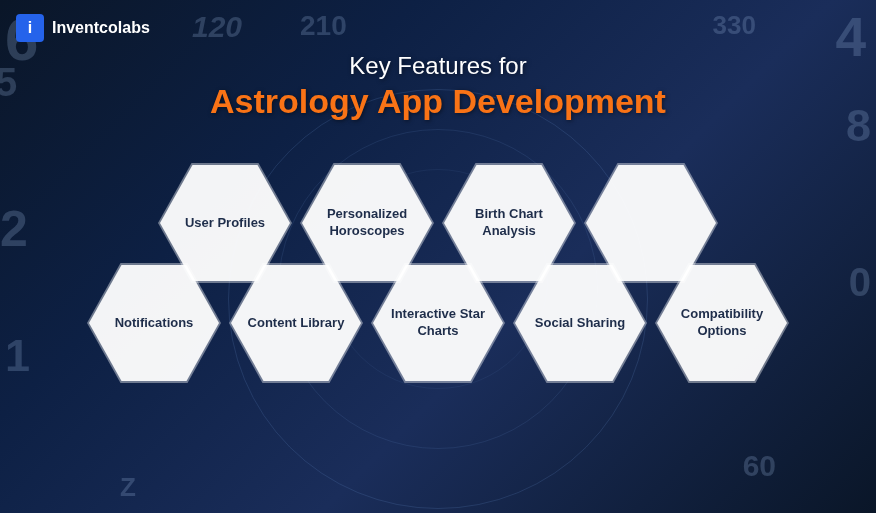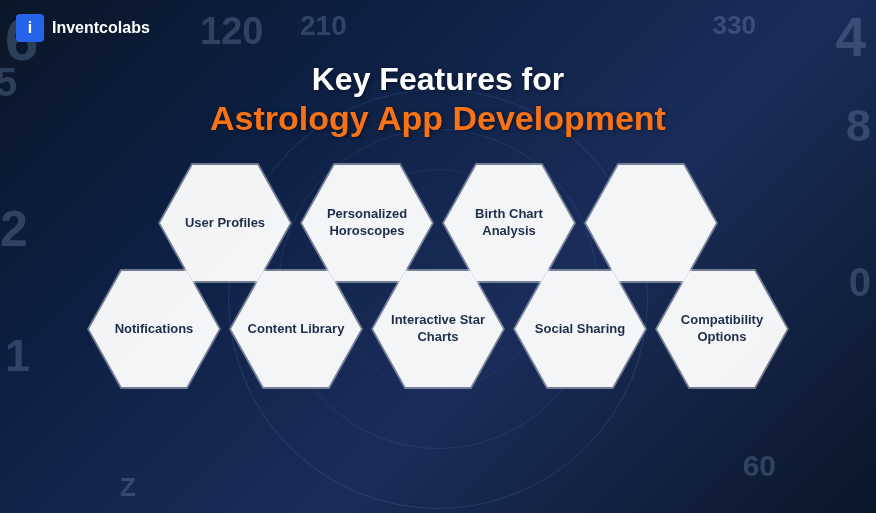--- a/index.html
+++ b/index.html
@@ -81,44 +81,43 @@
 
     
     .header {
       position: absolute;
       top: 52px;
       left: 0; right: 0;
       text-align: center;
     }
     .header-title-white {
       color: #ffffff;
-      font-size: 32px;
-      font-weight: 700;
+      font-size: 24px;
+      font-weight: 400;
       line-height: 1.2;
       text-shadow: 1px 1px 4px rgba(0,0,0,0.5);
-      margin-top: 8px;
     }
     .header-title-orange {
       color: #f97316;
       font-size: 34px;
       font-weight: 800;
       line-height: 1.2;
       text-shadow: 1px 1px 4px rgba(0,0,0,0.5);
     }
 
     
     .features-grid {
       position: absolute;
       bottom: 0;
       left: 0; right: 0;
       top: 165px;
       display: flex;
       flex-direction: column;
       align-items: flex-start;
-      gap: 6px;
+      gap: 0px;
       padding: 0 30px;
     }
 
     .row {
       display: flex;
       justify-content: center;
       gap: 12px;
       width: 100%;
     }
 
@@ -173,21 +172,21 @@
   <div class="zodiac-circle zodiac-circle-2"></div>
   <div class="zodiac-circle zodiac-circle-3"></div>
 
   <div class="deco-number" style="top:5px;left:5px;font-size:60px;">6</div>
   <div class="deco-number" style="top:60px;left:-5px;font-size:40px;">5</div>
   <div class="deco-number" style="top:200px;left:0px;font-size:50px;">2</div>
   <div class="deco-number" style="top:330px;left:5px;font-size:45px;">1</div>
   <div class="deco-number" style="top:5px;right:10px;font-size:55px;">4</div>
   <div class="deco-number" style="top:100px;right:5px;font-size:45px;">8</div>
   <div class="deco-number" style="top:260px;right:5px;font-size:40px;">0</div>
-  <div class="deco-number" style="top:10px;left:200px;font-size:38px;">120</div>
+  <div class="deco-number" style="top:10px;left:192px;font-size:30px;font-style:italic;">120</div>
   <div class="deco-number" style="top:10px;left:300px;font-size:28px;">210</div>
   <div class="deco-number" style="top:10px;right:120px;font-size:26px;">330</div>
   <div class="deco-number" style="bottom:10px;left:120px;font-size:26px;">Z</div>
   <div class="deco-number" style="bottom:30px;right:100px;font-size:30px;">60</div>
 
   <div class="logo">
     <div class="logo-icon">
       <span>i</span>
     </div>
     <span class="logo-text">Inventcolabs</span>

